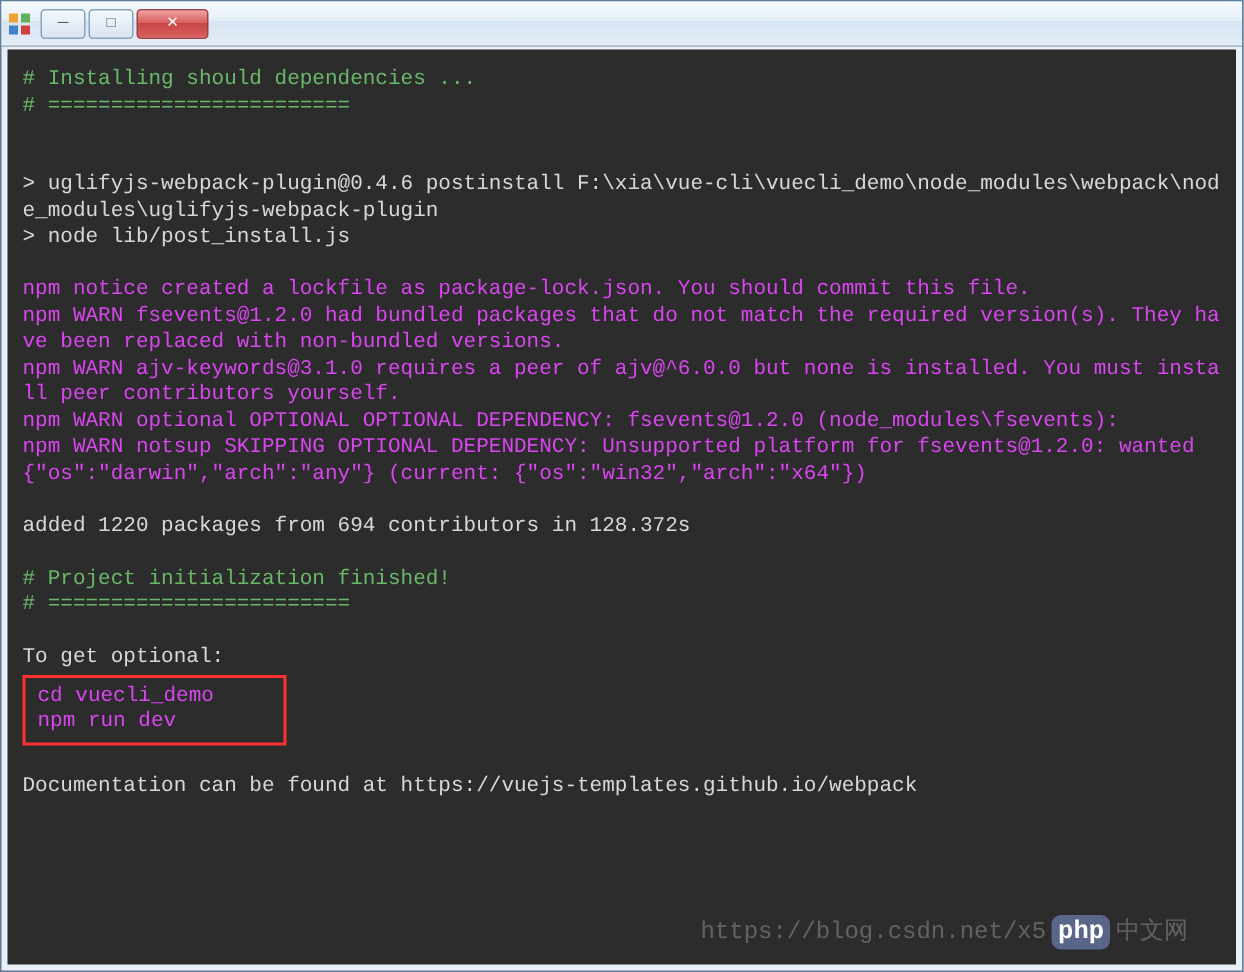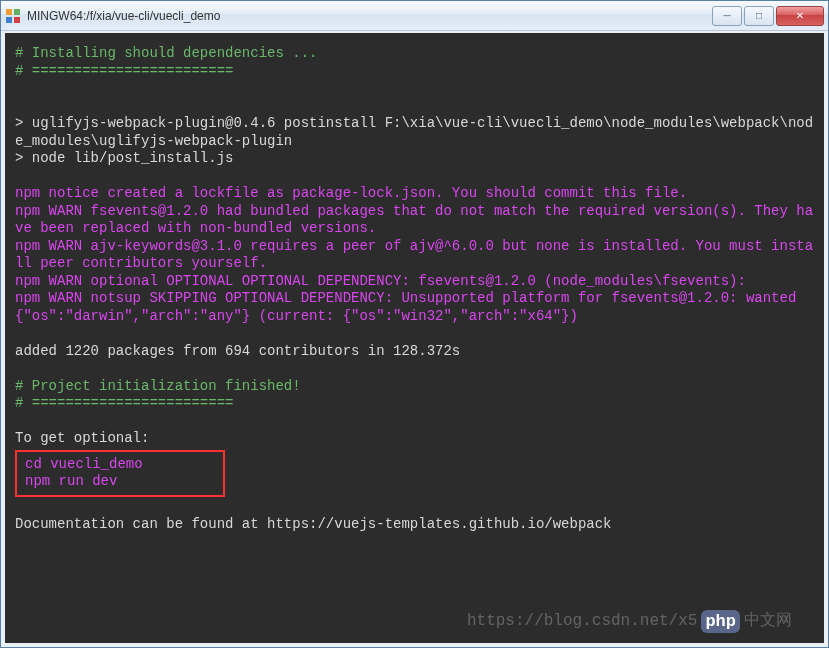--- a/index.html
+++ b/index.html
@@ -73,21 +73,21 @@
     position: relative;
     overflow: hidden;
   }
   .yellow { color: #d946ef; }
   .green { color: #6ab86a; }
   .highlight-box {
     border: 2px solid #ff3030;
     padding: 4px 8px;
     display: inline-block;
     margin: 2px 0;
-    width: 210px;
+    width: 176px;
   }
   .watermark {
     position: absolute;
     right: 32px;
     bottom: 10px;
     font-family: "Courier New", monospace;
     font-size: 16px;
     color: rgba(200,200,200,0.35);
     pointer-events: none;
     display: flex;
@@ -107,21 +107,20 @@
 <body>
 
 <div class="window">
   <div class="titlebar">
     <svg class="app-icon" viewBox="0 0 16 16">
       <rect x="1" y="1" width="6" height="6" fill="#f0a030"></rect>
       <rect x="9" y="1" width="6" height="6" fill="#60b060"></rect>
       <rect x="1" y="9" width="6" height="6" fill="#4080d0"></rect>
       <rect x="9" y="9" width="6" height="6" fill="#d04040"></rect>
     </svg>
-    <div class="title-text">MINGW64:/f/xia/vue-cli/vuecli_demo</div>
     <div class="win-btns">
       <div class="win-btn">─</div>
       <div class="win-btn">□</div>
       <div class="win-btn close">✕</div>
     </div>
   </div>
 
   <div class="terminal"><span class="green"># Installing should dependencies ...</span>
 <span class="green"># ========================</span>
 

